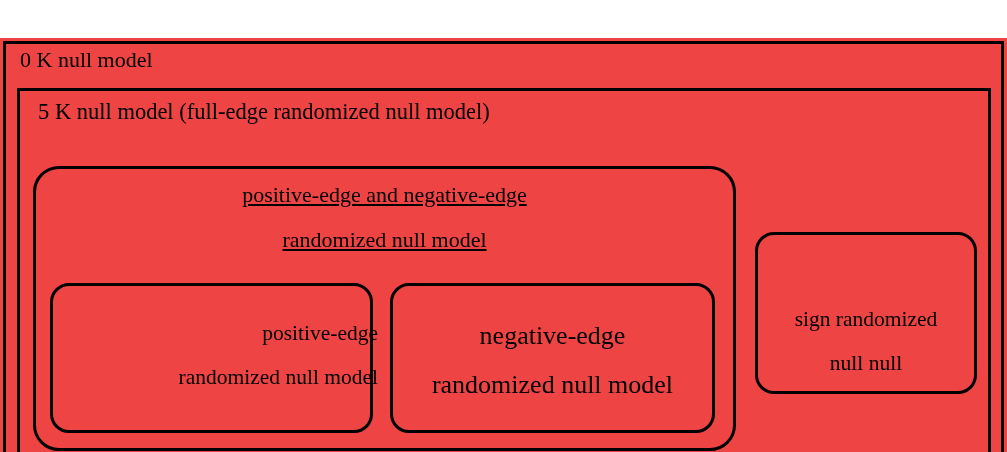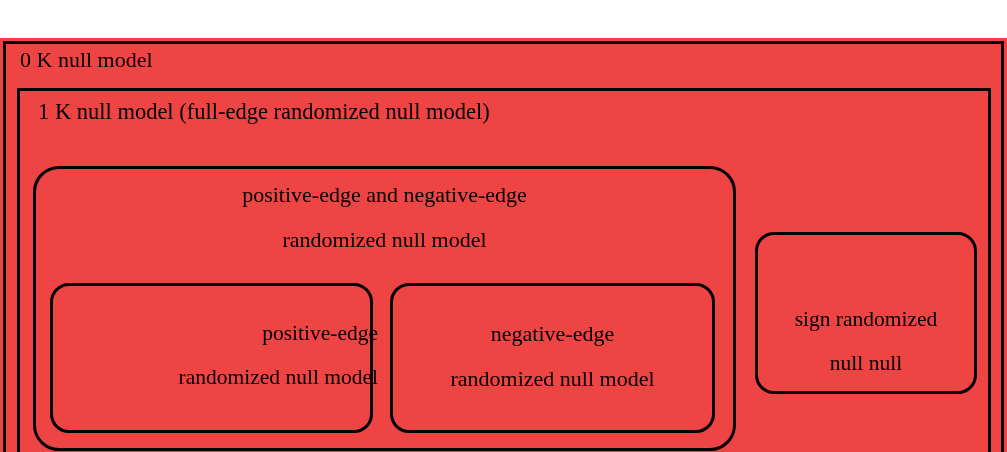--- a/index.html
+++ b/index.html
@@ -97,20 +97,21 @@
     display: block;
     white-space: nowrap;
   }
 
   
   .label-posneg {
     left: 33px;
     top: 144px;
     width: 703px;
     font-size: 22px;
+    text-decoration: underline;
   }
   .label-posneg .ln + .ln {
     margin-top: 19px;
   }
 
   
   .label-pos {
     left: 45px;
     top: 283px;
     width: 333px;
@@ -118,21 +119,21 @@
     text-align: right;
   }
   .label-pos .ln + .ln {
     margin-top: 19px;
   }
 
   .label-neg {
     left: 385px;
     top: 283px;
     width: 335px;
-    font-size: 22px;
+    font-size: 26px;
   }
   .label-neg .ln + .ln {
     margin-top: 19px;
   }
 
   .label-sign {
     left: 751px;
     top: 269px;
     width: 230px;
     font-size: 21.5px;
@@ -143,21 +144,21 @@
 </style>
 </head>
 <body>
 
 <div id="canvas">
 
   <div class="box box-0k"></div>
   <div class="label label-0k">0 K null model</div>
 
   <div class="box box-1k"></div>
-  <div class="label label-1k">1 K null model (full-edge randomized null model)</div>
+  <div class="label label-1k">5 K null model (full-edge randomized null model)</div>
 
   <div class="box box-posneg"></div>
   <div class="centered-label label-posneg">
     <span class="ln">positive-edge and negative-edge</span>
     <span class="ln">randomized null model</span>
   </div>
 
   <div class="box box-pos"></div>
   <div class="centered-label label-pos">
     <span class="ln">positive-edge</span>

